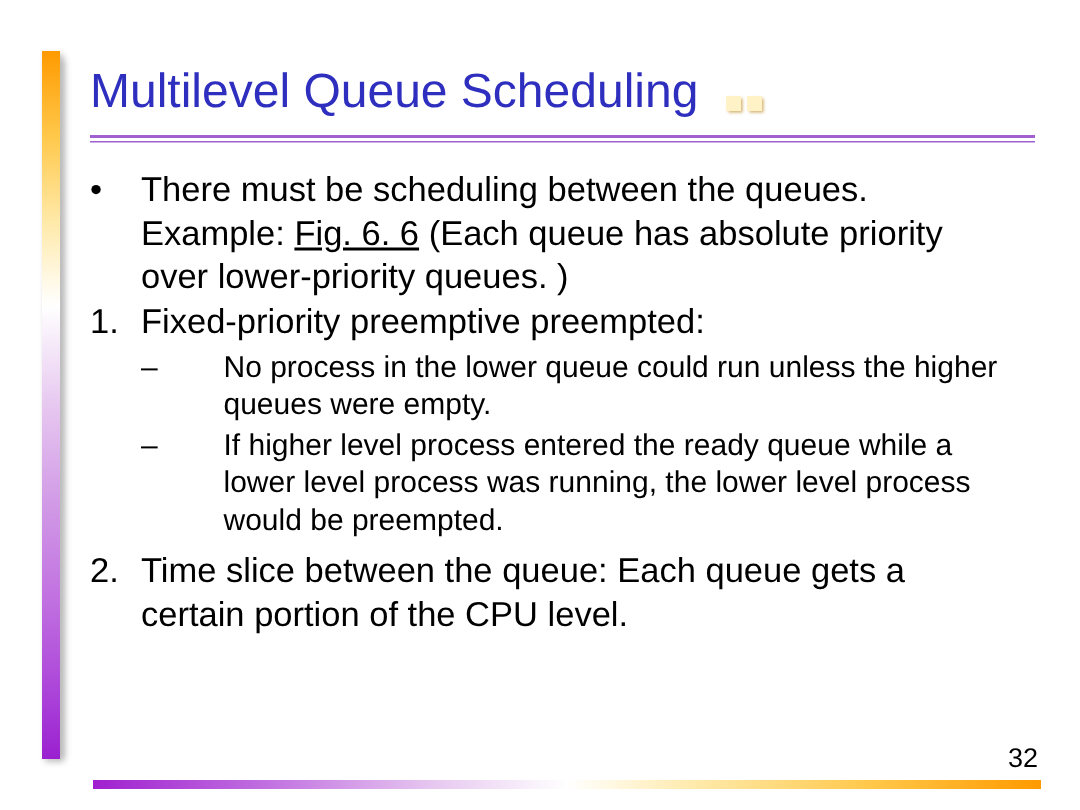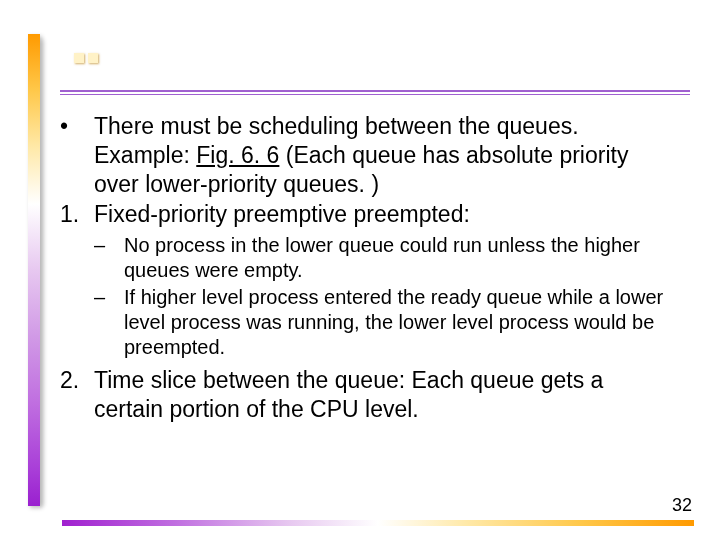--- a/index.html
+++ b/index.html
@@ -120,21 +120,21 @@
     display: flex;
     font-size: 20px;
     line-height: 1.25;
     margin-bottom: 2px;
   }
   .lvl2 .marker {
     width: 30px;
     flex: 0 0 30px;
     text-align: left;
   }
-  .lvl2 .content { flex: 1; }
+  .lvl2 .content { flex: 1; margin-left: 25px; }
   .link {
     text-decoration: underline;
   }
   
   .pageno {
     position: absolute;
     right: 28px;
     bottom: 24px;
     font-size: 18px;
     color: #000;
@@ -158,20 +158,21 @@
 </style>
 </head>
 <body>
 
 <div class="slide">
 
   <div class="left-grad-shadow"></div>
   <div class="left-grad"></div>
 
   <div class="title-wrap">
+    <h1 class="title">Multilevel Queue Scheduling</h1>
     <span class="title-squares">
       <span></span><span></span>
     </span>
   </div>
   <div class="title-rule-wrap">
     <div class="title-rule-a"></div>
     <div class="title-rule-b"></div>
   </div>
 
   <div class="body">

